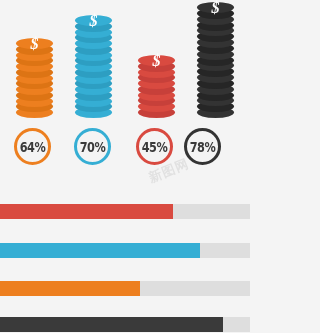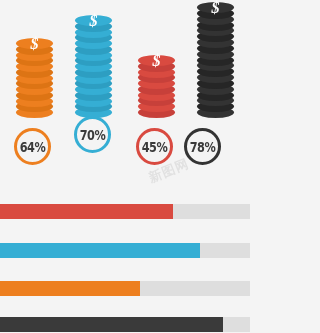--- a/index.html
+++ b/index.html
@@ -192,21 +192,21 @@
             <span class="dollar" style="font-size: 16px;">$</span>
           </div>
         </div>
       </div>
     </div>
 
   <div id="circles-layer">
       <div class="pct-circle" style="left: 14px; top: 128px; width: 37px; height: 37px; border: 3px solid rgb(237, 127, 31);">
         <span class="pct-label">64%</span>
       </div>
-      <div class="pct-circle" style="left: 74px; top: 116px; width: 37px; height: 37px; border: 3px solid rgb(53, 174, 212);">
+      <div class="pct-circle" style="left: 74px; top: 128px; width: 37px; height: 37px; border: 3px solid rgb(53, 174, 212);">
         <span class="pct-label">70%</span>
       </div>
       <div class="pct-circle" style="left: 136px; top: 128px; width: 37px; height: 37px; border: 3px solid rgb(217, 74, 64);">
         <span class="pct-label">45%</span>
       </div>
       <div class="pct-circle" style="left: 184px; top: 128px; width: 37px; height: 37px; border: 3px solid rgb(51, 51, 51);">
         <span class="pct-label">78%</span>
       </div>
     </div>
 

